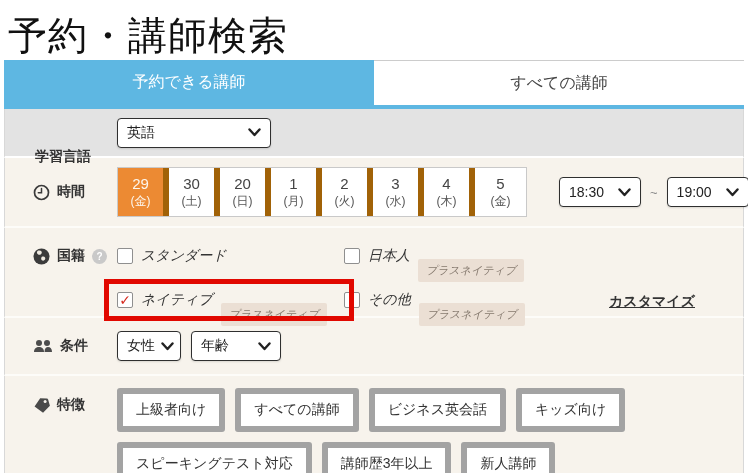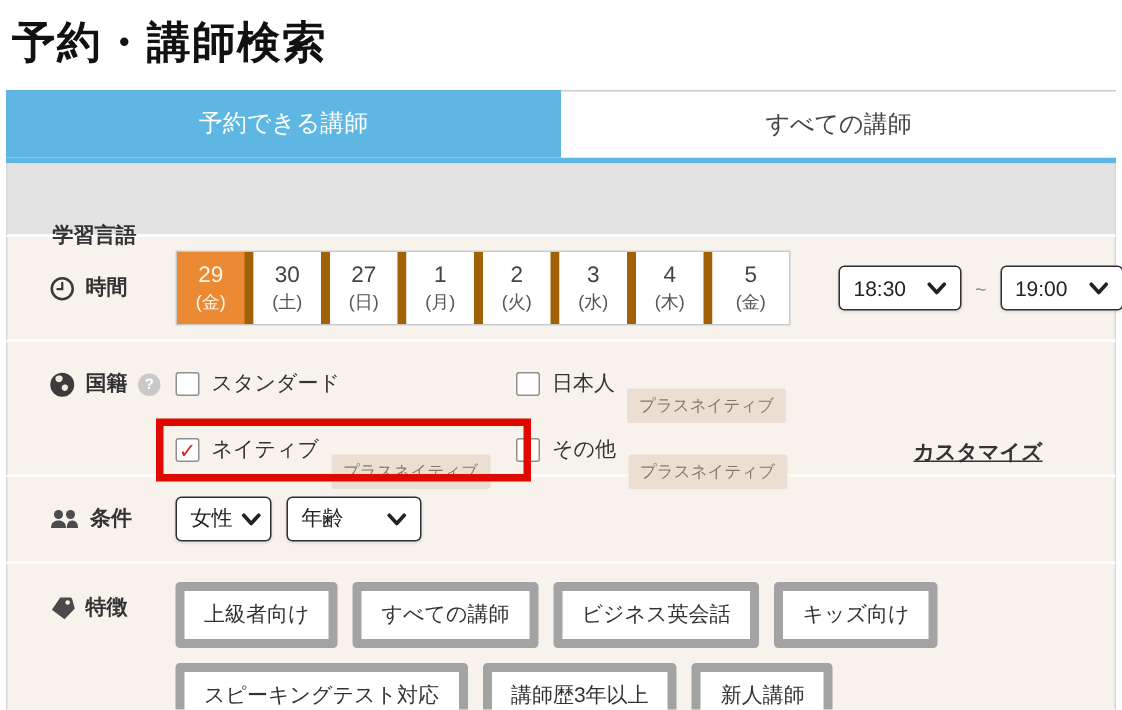--- a/index.html
+++ b/index.html
@@ -1,19 +1,19 @@
 <!DOCTYPE html>
 <html><head>
 <meta charset="utf-8">
 <style>
   * { margin:0; padding:0; box-sizing:border-box; }
   html,body { width:748px; height:473px; background:#fff; overflow:hidden;
     font-family:"Liberation Sans","DejaVu Sans",sans-serif; color:#333; }
 
-  .page-title { font-size:29px; font-weight:bold; color:#111; letter-spacing:1px;
+  .page-title { font-size:39px; font-weight:normal; color:#111; letter-spacing:1px;
     padding:9px 0 0 8px; height:60px; }
 
   .panel { margin:0 4px; width:740px; }
 
   
   .tabs { display:flex; height:49px; border-bottom:4px solid #5eb7e2; }
   .tab { width:50%; display:flex; align-items:center; justify-content:center;
     font-size:16px; cursor:pointer; }
   .tab.active { background:#5eb7e2; color:#fff; }
   .tab.inactive { background:#fff; color:#444; border-top:1px solid #ccc; }
@@ -44,21 +44,21 @@
   .date-cell .d { font-size:15px; color:#444; }
   .date-cell .w { font-size:12px; color:#555; }
   .date-cell.selected { background:#ec8a33; }
   .date-cell.selected .d, .date-cell.selected .w { color:#fdf6ec; }
   .time-area { display:flex; align-items:center; margin-left:32px; gap:9px; }
   .time-select { width:82px; }
   .tilde { color:#8a8a8a; font-size:13px; }
 
   
   .nat-grid { display:flex; flex:1; position:relative; }
-  .nat-col { display:flex; flex-direction:column; gap:16px; }
+  .nat-col { display:flex; flex-direction:column; gap:16px;font-style:italic; }
   .nat-col.c1 { width:227px; }
   .nat-item { display:flex; align-items:center; gap:8px; height:28px; position:relative; }
   .checkbox { width:16px; height:16px; background:#fff; border:1px solid #8f8f8f;
     border-radius:2px; flex:none; display:flex; align-items:center; justify-content:center;
     cursor:pointer; }
   .checkbox .mark { color:#d62a1e; font-size:14px; font-weight:bold; line-height:1; }
   .opt-label { font-size:14px; color:#333; }
   .badge { background:#ebdfd4; color:#85796e; font-size:11px; padding:4px 8px;
     border-radius:2px; white-space:nowrap;margin-top:28px; }
   .red-box { position:absolute; top:-7px; bottom:-7px; left:-13px; right:-10px;
@@ -90,20 +90,28 @@
 
 <div class="panel">
 
   <div class="tabs">
     <div class="tab active">予約できる講師</div>
     <div class="tab inactive">すべての講師</div>
   </div>
 
   <div class="row gray" style="height:49px;">
     <div class="label-col noicon">学習言語</div>
+    <div class="select" style="width:154px;">
+      <span>英語</span>
+      <span class="chev icon">
+        <svg width="13" height="9" viewBox="0 0 13 9">
+            <polyline points="1.5,1.5 6.5,7 11.5,1.5" fill="none" stroke="#222" stroke-width="2.4" stroke-linecap="round" stroke-linejoin="round"></polyline>
+          </svg>
+      </span>
+    </div>
   </div>
 
   <div class="row" style="height:70px;">
     <div class="label-col">
       <span class="icon">
         <svg width="17" height="17" viewBox="0 0 17 17">
             <circle cx="8.5" cy="8.5" r="7" fill="none" stroke="#3a3a3a" stroke-width="1.7"></circle>
             <polyline points="8.5,4.5 8.5,8.8 5.3,8.8" fill="none" stroke="#3a3a3a" stroke-width="1.5" stroke-linecap="round"></polyline>
           </svg>
       </span>
@@ -112,21 +120,21 @@
     <div class="date-table">
       <div class="date-cell selected">
         <span class="d">29</span>
         <span class="w">(金)</span>
       </div>
       <div class="date-cell">
         <span class="d">30</span>
         <span class="w">(土)</span>
       </div>
       <div class="date-cell">
-        <span class="d">27</span>
+        <span class="d">20</span>
         <span class="w">(日)</span>
       </div>
       <div class="date-cell">
         <span class="d">1</span>
         <span class="w">(月)</span>
       </div>
       <div class="date-cell">
         <span class="d">2</span>
         <span class="w">(火)</span>
       </div>

